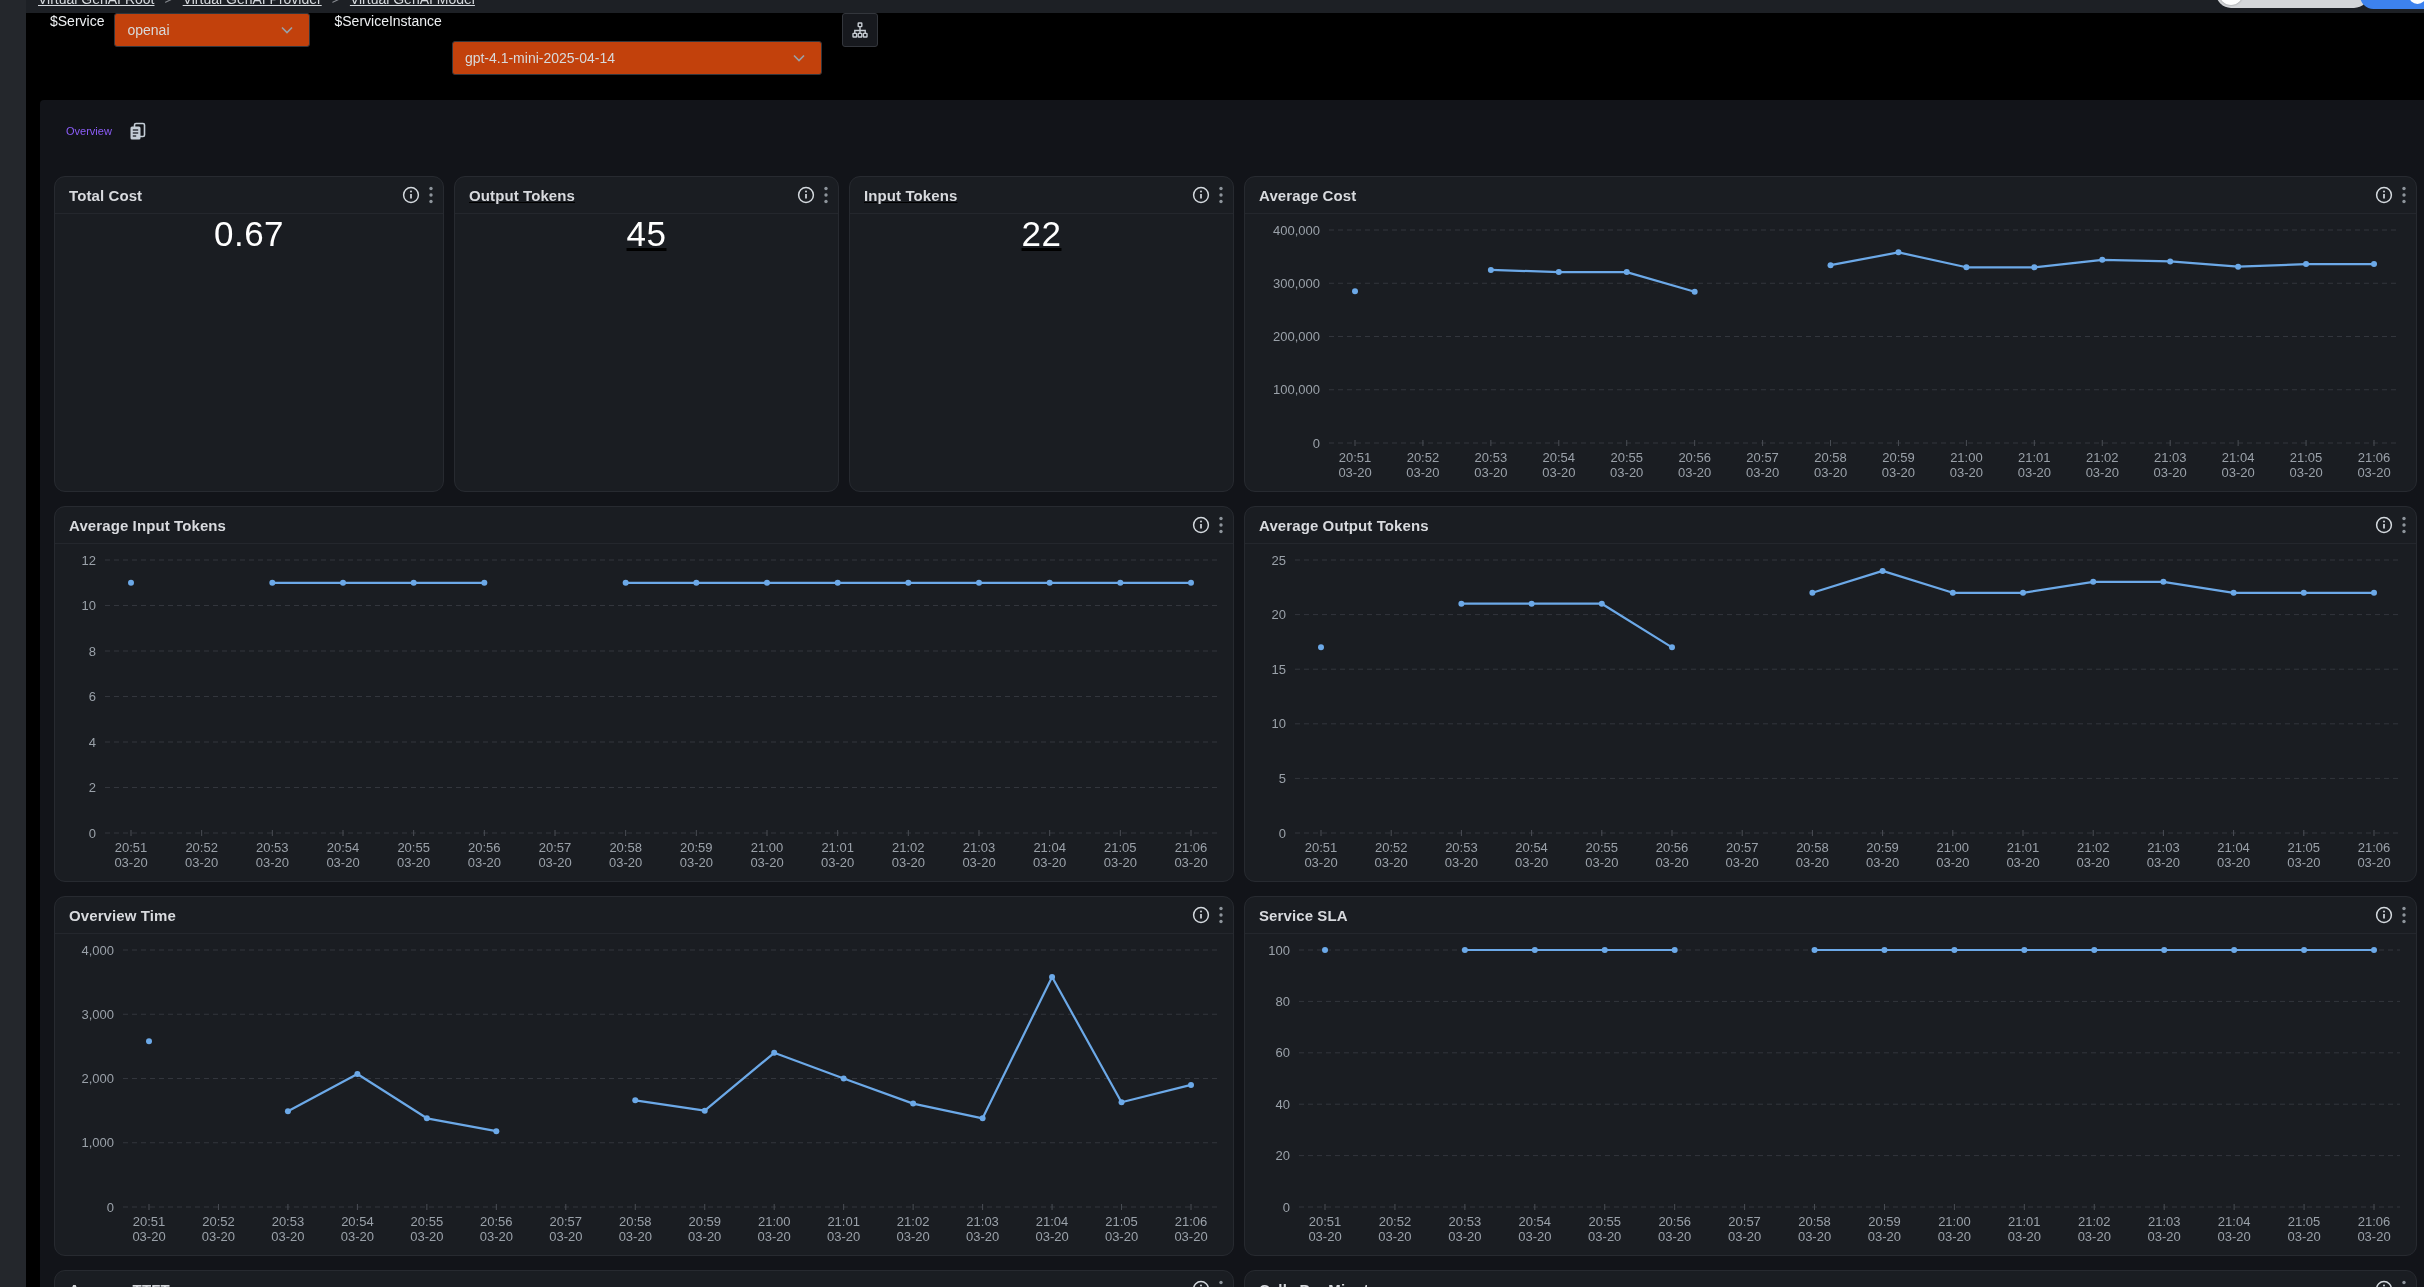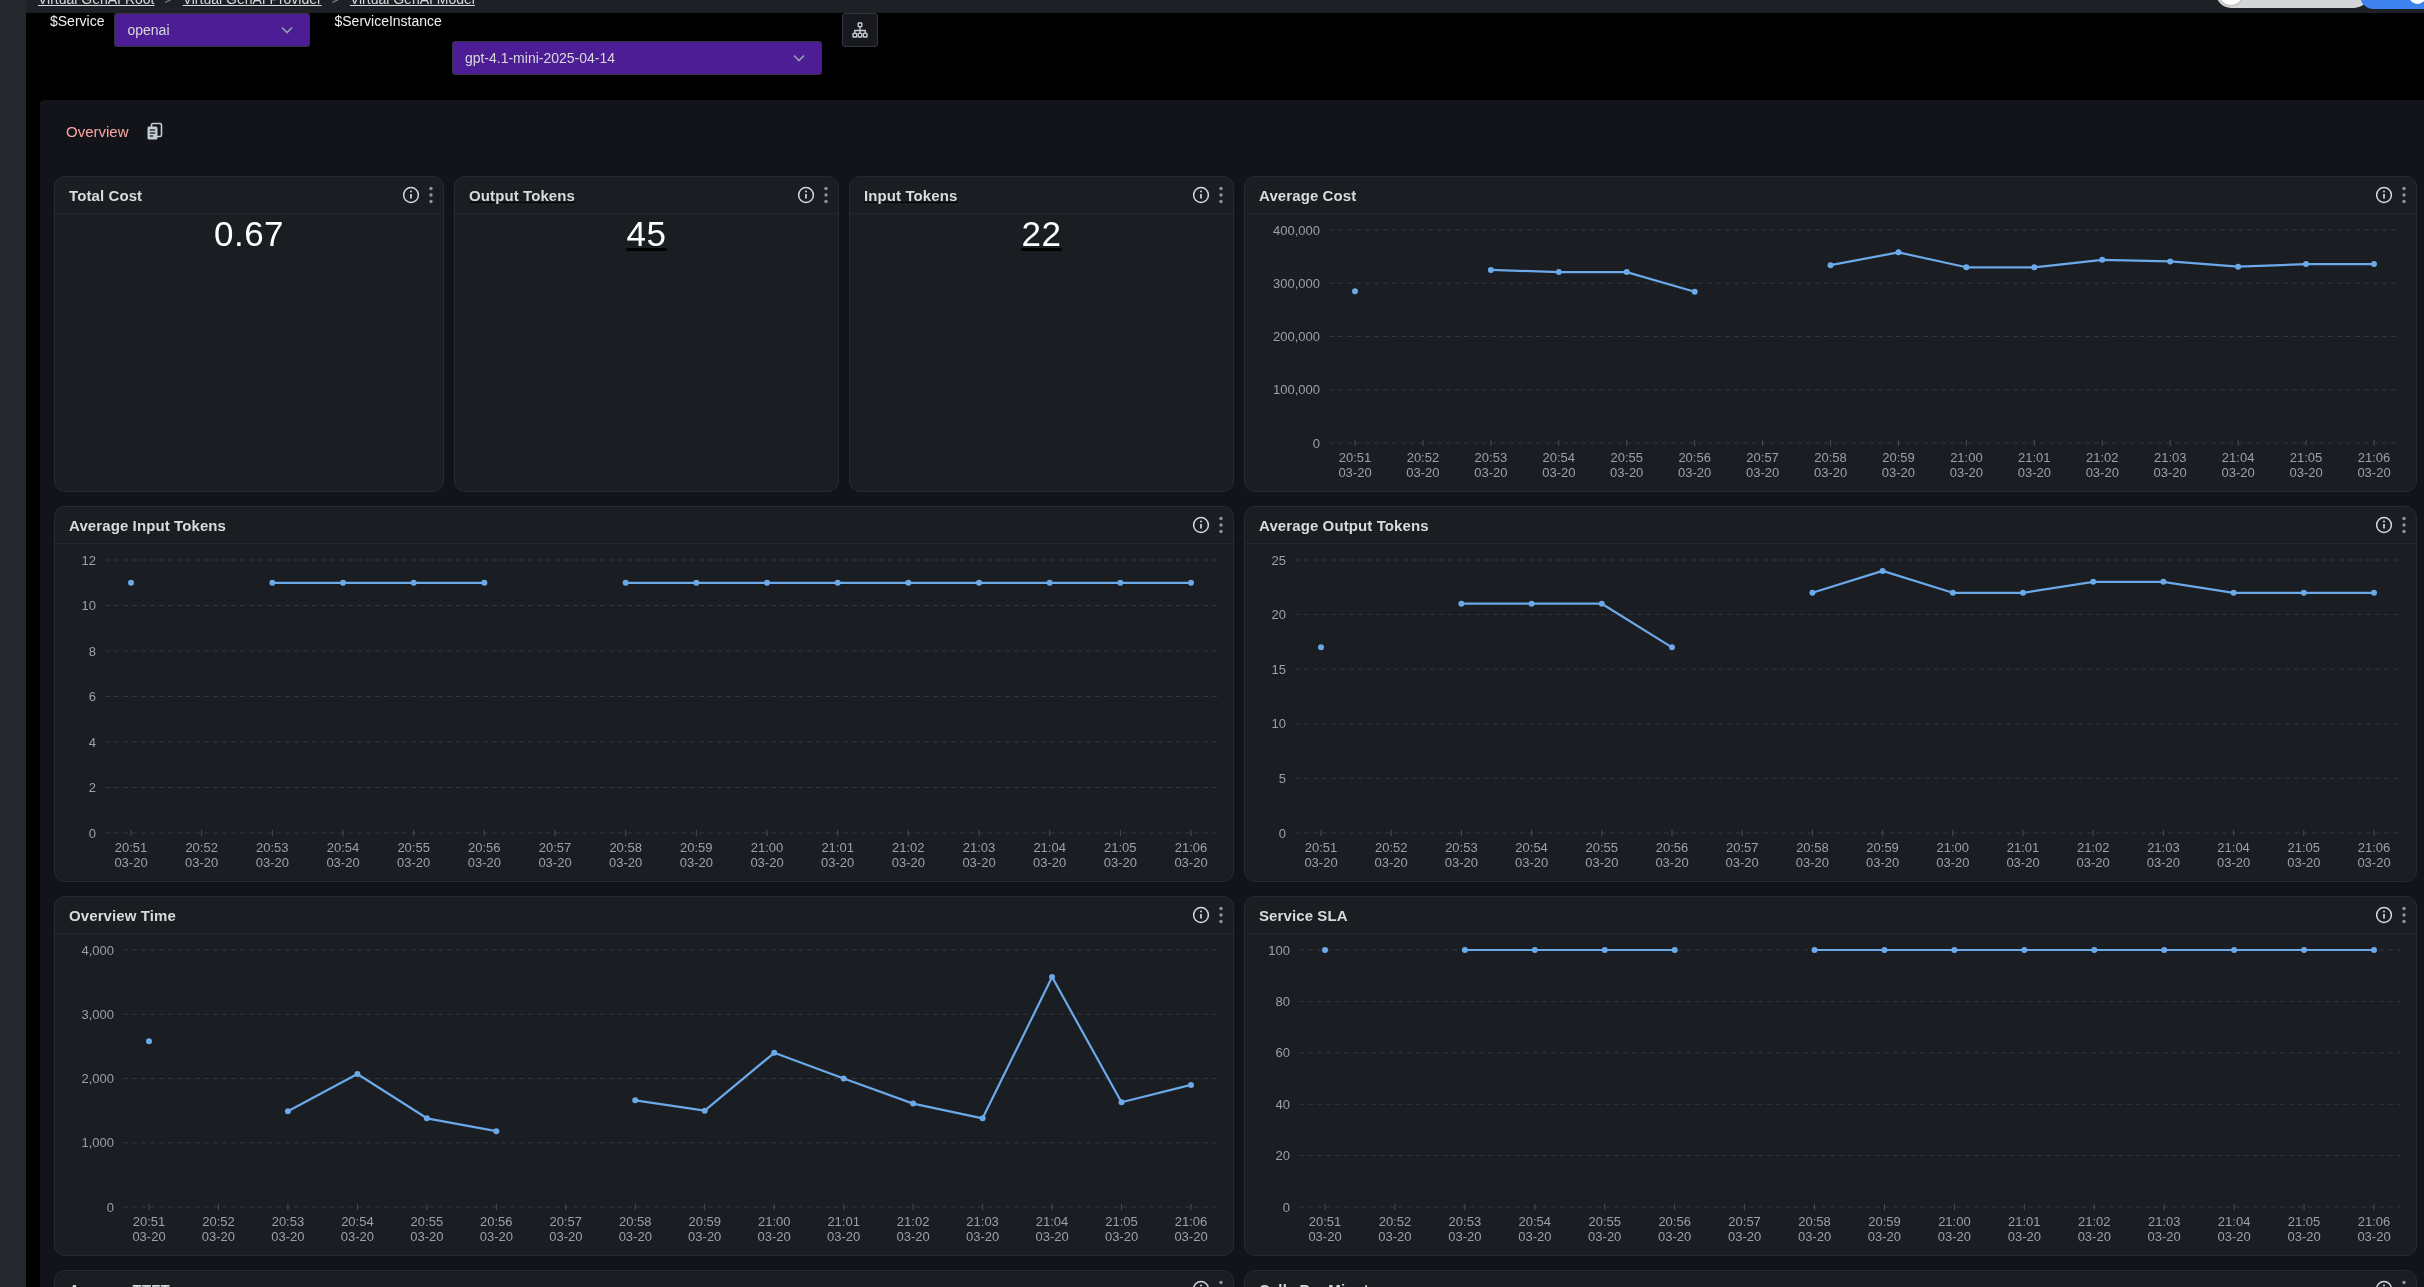--- a/index.html
+++ b/index.html
@@ -20,34 +20,34 @@
   .topbar-actions { position:absolute; right:0; top:0; height:100%; }
   .pill { position:absolute; border-radius:16px; }
   .pill.gray { right:55px; top:-22px; width:153px; height:30px; background:#d3d5d8; }
   .pill.gray .knob { position:absolute; left:3px; top:3px; width:24px; height:24px; border-radius:50%; background:#ffffff; box-shadow:0 0 2px rgba(0,0,0,.4);}
   .pill.blue { right:-14px; top:-18px; width:78px; height:27px; background:#3d82ee; }
   .pill.blue .knob { position:absolute; right:12px; top:5px; width:17px; height:17px; border-radius:50%; background:#ffffff; }
 
   
   .varbar { height:60px; background:#000; display:flex; align-items:flex-start; padding-left:24px; gap:10px; }
   .varbar label { color:#eef0f2; font-size:14px; }
-  .select { height:34px; background:#4c1d95; border:1px solid #33363c; border-radius:3px;
+  .select { height:34px; background:#c2410c; border:1px solid #33363c; border-radius:3px;
             display:flex; align-items:center; justify-content:space-between; padding:0 16px 0 12px;
             color:#d8d9da; font-size:14px; cursor:pointer; }
   .select.svc { width:196px; margin-right:14px; }
   .select.inst { width:370px;margin-top:28px; }
   .chev { stroke:#9aa1a9; fill:none; stroke-width:1.6; }
   .iconbtn { width:36px; height:34px; margin-left:10px; background:#17191e; border:1px solid #33363c;
              border-radius:3px; display:flex; align-items:center; justify-content:center; cursor:pointer; }
 
   
   .dashboard { margin-left:14px; margin-top:27px; flex:1; background:#121419;
                border-radius:4px 0 0 0; padding:16px 7px 0 14px; }
   .tabrow { height:30px; display:flex; align-items:center; gap:16px; margin-bottom:30px; padding-left:12px; }
-  .tab { color:#fca5a5; font-size:15px; cursor:pointer; }
+  .tab { color:#8b5cf6; font-size:11px; cursor:pointer; }
   .doc-icon { cursor:pointer; display:inline-flex; }
 
   .row { display:flex; gap:10px; margin-bottom:14px; }
   .row1 { height:316px; }
   .row2 { height:376px; }
   .row3 { height:360px; }
   .row4 { height:17px; overflow:hidden; margin-bottom:0; }
   .row4 .panel { height:60px; }
 
   .panel { background:#1a1d22; border:1px solid #272a30; border-radius:11px;

